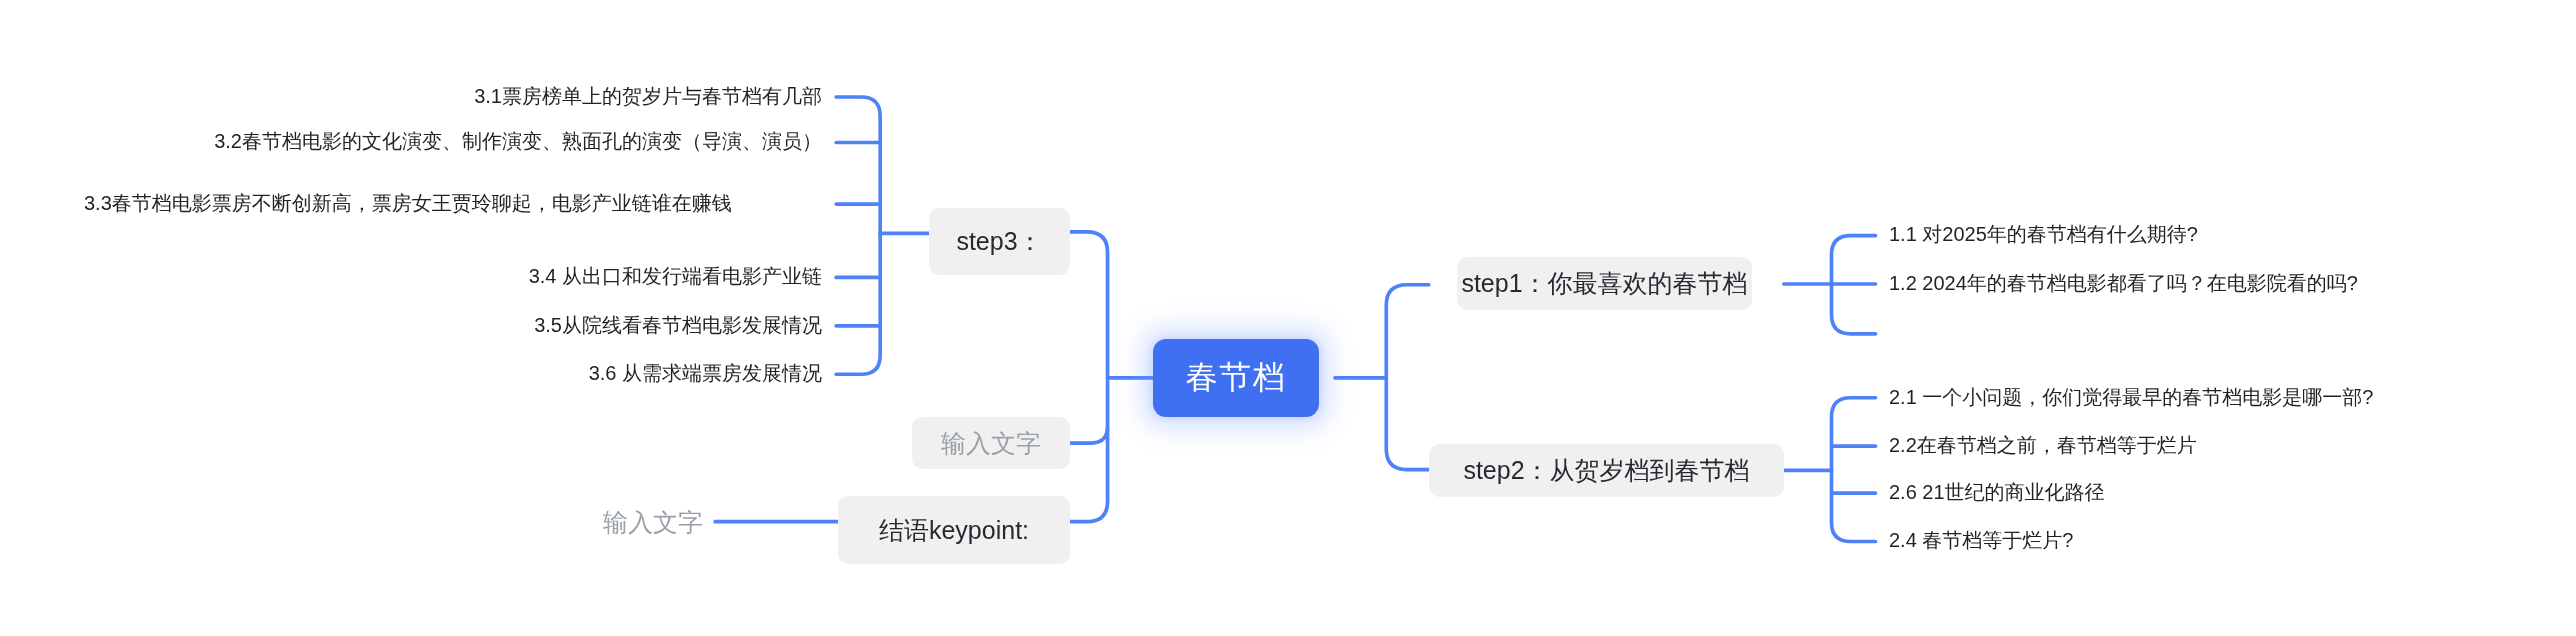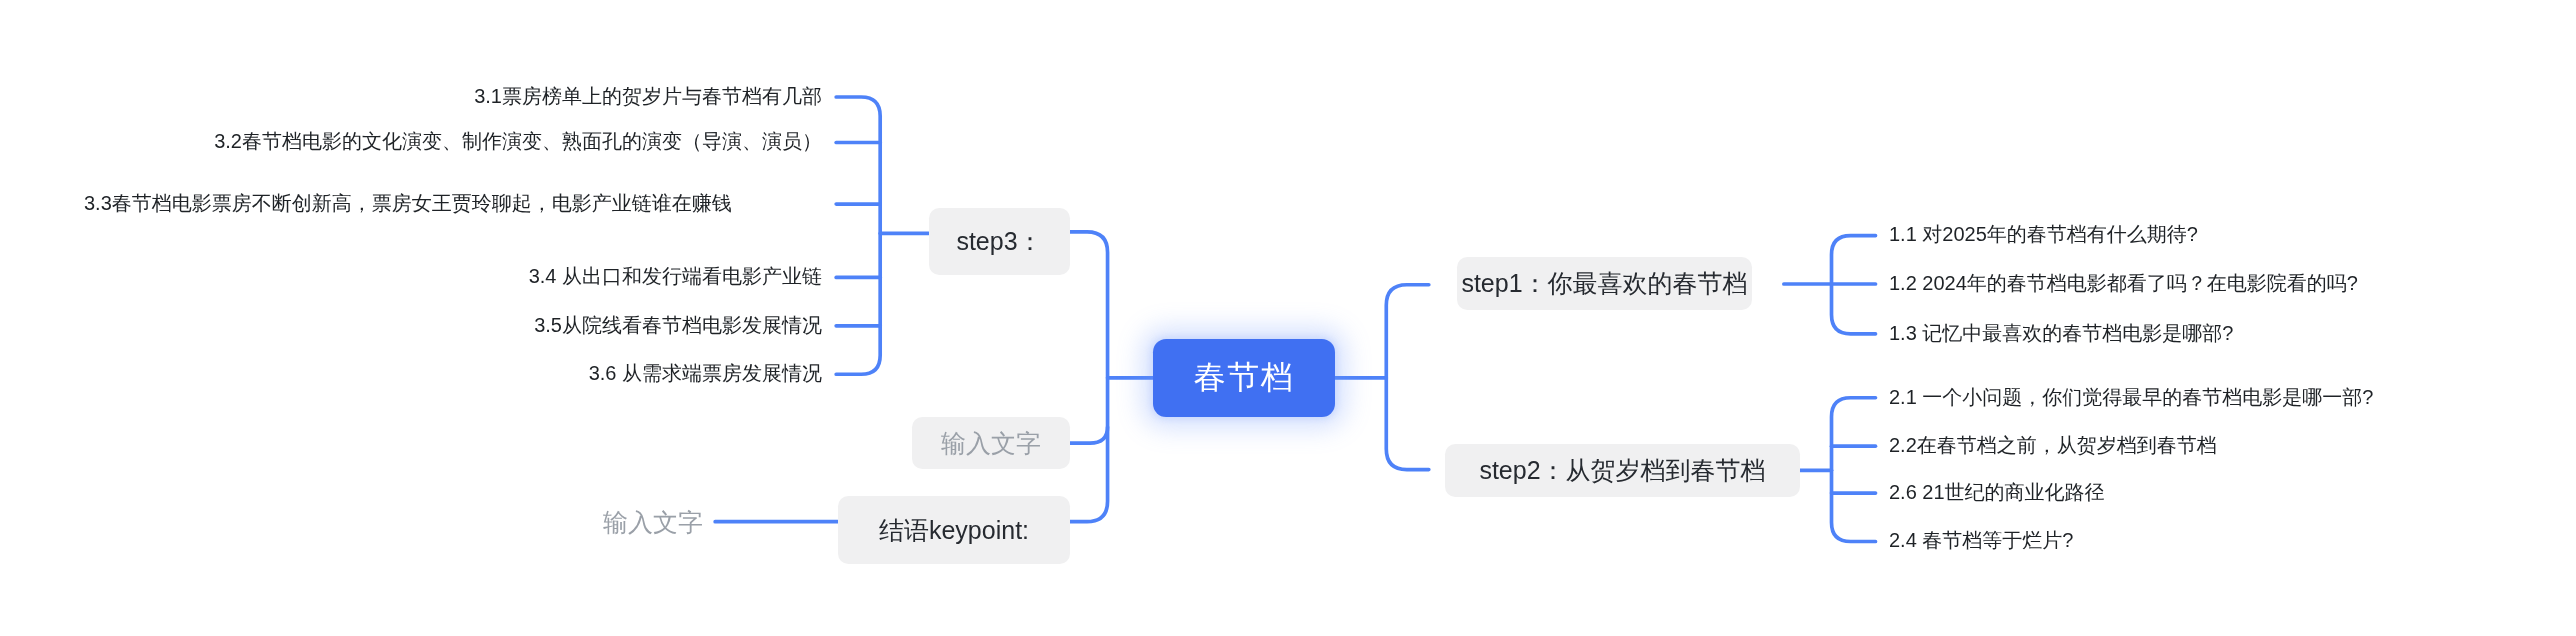--- a/index.html
+++ b/index.html
@@ -23,36 +23,36 @@
   .topic.wrap{white-space:normal;left:84px;width:739px;text-align:left;}
 
   .node{
     position:absolute;
     background:#f0f0f1;border-radius:10.3px;
     display:flex;align-items:center;justify-content:center;
     font-size:25px;font-weight:400;color:#262a30;white-space:nowrap;
   }
   .node.ghost{color:#9aa0a8;}
   .root-node{
-    position:absolute;left:1153px;top:339px;width:182px;height:78px;
+    position:absolute;left:1153px;top:339px;width:166px;height:78px;
     background:#4070f2;border-radius:13.2px;
     display:flex;align-items:center;justify-content:center;
     font-size:32px;color:#ffffff;letter-spacing:1.5px;
     box-shadow:0 0 25px 11.7px rgba(110,150,250,0.28), 0 0 5.9px 1.5px rgba(110,150,250,0.18);
   }
   .free-text{
     position:absolute;right:1873px;top:522px;transform:translateY(-50%);
     font-size:25px;color:#9aa0a8;white-space:nowrap;
   }
 
   #n-step3{left:929px;top:208px;width:141px;height:67px;}
   #n-input{left:912px;top:417px;width:158px;height:52px;}
   #n-keypoint{left:838px;top:496px;width:232px;height:68px;}
   #n-step1{left:1429px;top:257px;width:295px;height:53px;margin-left:28px;}
-  #n-step2{left:1429px;top:444px;width:355px;height:53px;margin-left:16px;}
+  #n-step2{left:1429px;top:444px;width:355px;height:53px;}
 
   #t31{top:97px;} #t32{top:142px;} #t33{top:204px;transform:translateY(-50%);}
   #t34{top:277px;} #t35{top:326px;} #t36{top:374px;}
   #t11{top:235px;} #t12{top:284px;} #t13{top:334px;}
   #t21{top:398px;} #t22{top:446px;} #t23{top:493px;} #t24{top:541px;}
 </style>
 </head>
 <body>
 
 <div id="canvas">
@@ -98,21 +98,20 @@
   <div class="topic left" id="t32">3.2春节档电影的文化演变、制作演变、熟面孔的演变（导演、演员）</div>
   <div class="topic wrap" id="t33">3.3春节档电影票房不断创新高，票房女王贾玲聊起，电影产业链谁在赚钱</div>
   <div class="topic left" id="t34">3.4 从出口和发行端看电影产业链</div>
   <div class="topic left" id="t35">3.5从院线看春节档电影发展情况</div>
   <div class="topic left" id="t36">3.6 从需求端票房发展情况</div>
 
   <div class="free-text">输入文字</div>
 
   <div class="topic rightside" id="t11">1.1 对2025年的春节档有什么期待?</div>
   <div class="topic rightside" id="t12">1.2 2024年的春节档电影都看了吗？在电影院看的吗?</div>
-  <div class="topic rightside" id="t13">1.3 记忆中最喜欢的春节档电影是哪部?</div>
 
   <div class="topic rightside" id="t21">2.1 一个小问题，你们觉得最早的春节档电影是哪一部?</div>
-  <div class="topic rightside" id="t22">2.2在春节档之前，从贺岁档到春节档</div>
+  <div class="topic rightside" id="t22">2.2在春节档之前，春节档等于烂片</div>
   <div class="topic rightside" id="t23">2.6 21世纪的商业化路径</div>
   <div class="topic rightside" id="t24">2.4 春节档等于烂片?</div>
 
 </div>
 
 
 </body></html>

